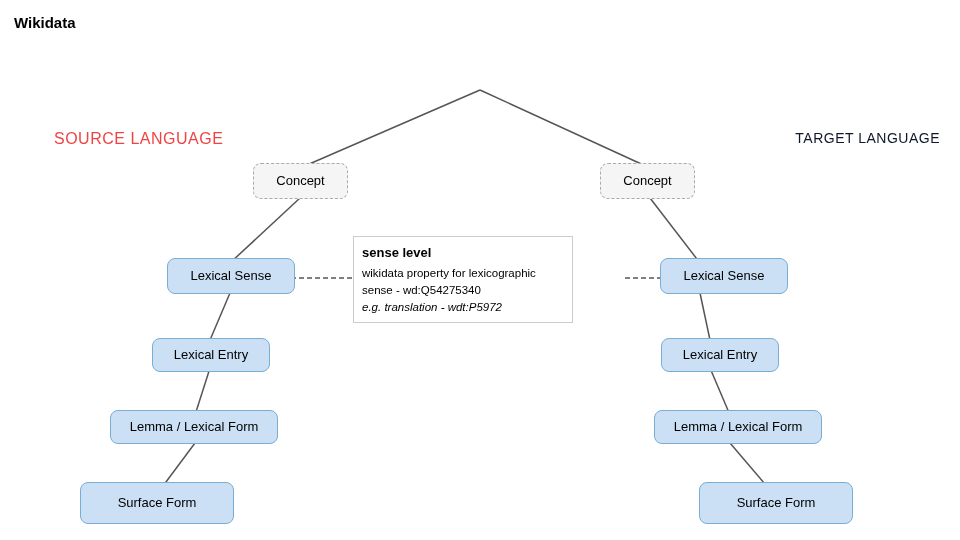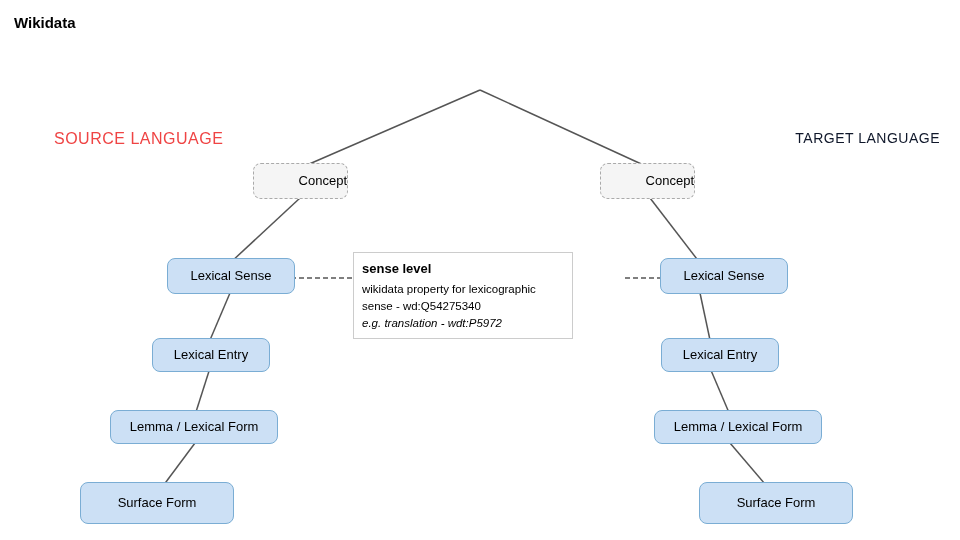--- a/index.html
+++ b/index.html
@@ -59,21 +59,20 @@
     }
 
     .node-blue {
       background: #cce0f5;
       border: 1.5px solid #7aadd4;
     }
 
     .node-dotted {
       background: #f5f5f5;
       border: 1.5px dashed #aaa;
-      align-items: flex-end;
     }
 
     
     #lines-svg {
       position: absolute;
       top: 0;
       left: 0;
       width: 960px;
       height: 540px;
       pointer-events: none;
@@ -145,21 +144,21 @@
   </div>
 
   <div class="node node-dotted" style="left: 600px; top: 163px; width: 95px; height: 36px;">
     <span>Concept</span>
   </div>
 
   <div class="node node-blue" style="left: 167px; top: 258px; width: 128px; height: 36px;">
     <span>Lexical Sense</span>
   </div>
 
-  <div class="sense-popup" style="left: 353px; top: 252px;">
+  <div class="sense-popup" style="left: 353px; top: 236px;">
     <span class="sense-title">sense level</span>
     <span>wikidata property for lexicographic</span><br>
     <span>sense  - wd:Q54275340</span><br>
     <span class="sense-italic">e.g.  translation -  wdt:P5972</span>
   </div>
 
   <div class="node node-blue" style="left: 660px; top: 258px; width: 128px; height: 36px;">
     <span>Lexical Sense</span>
   </div>
 

